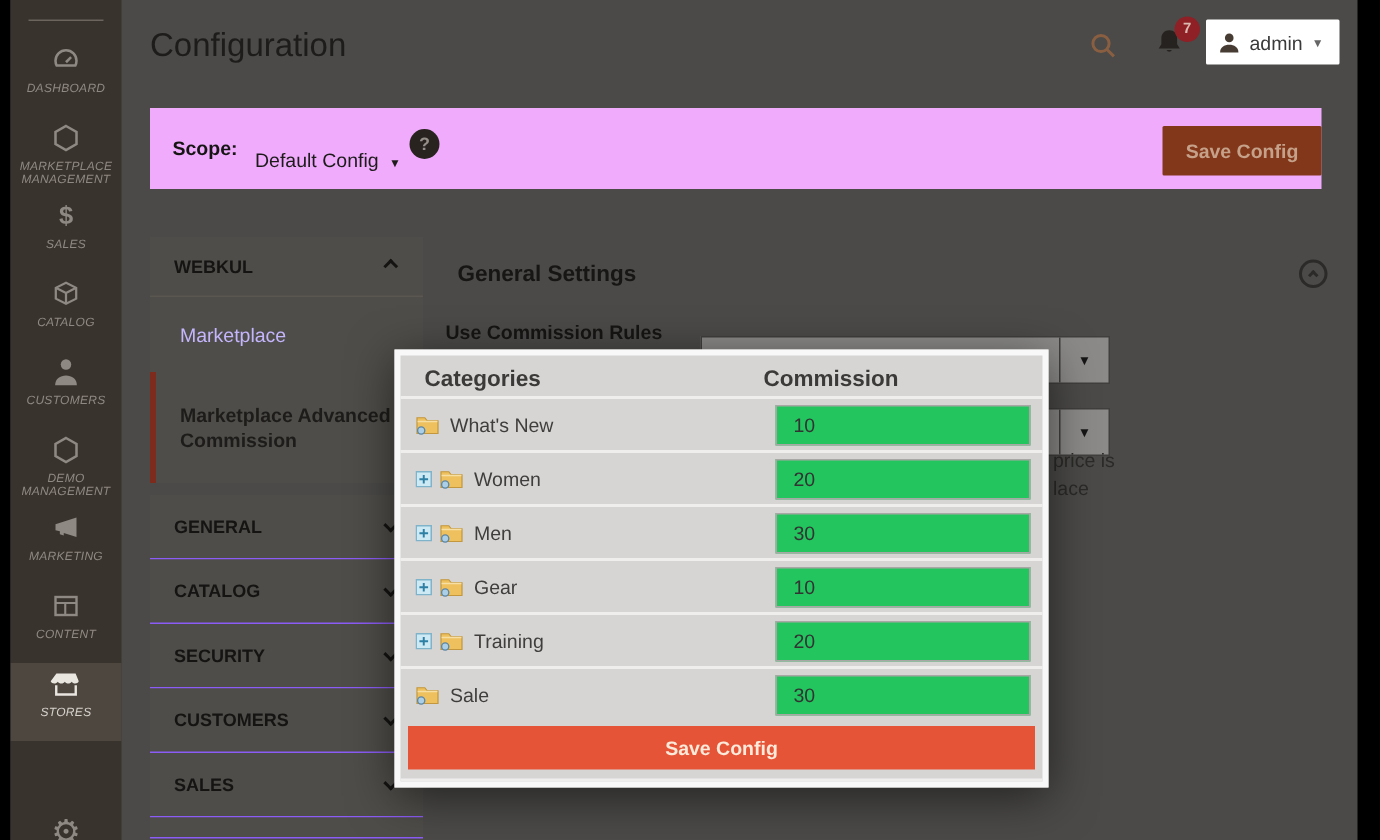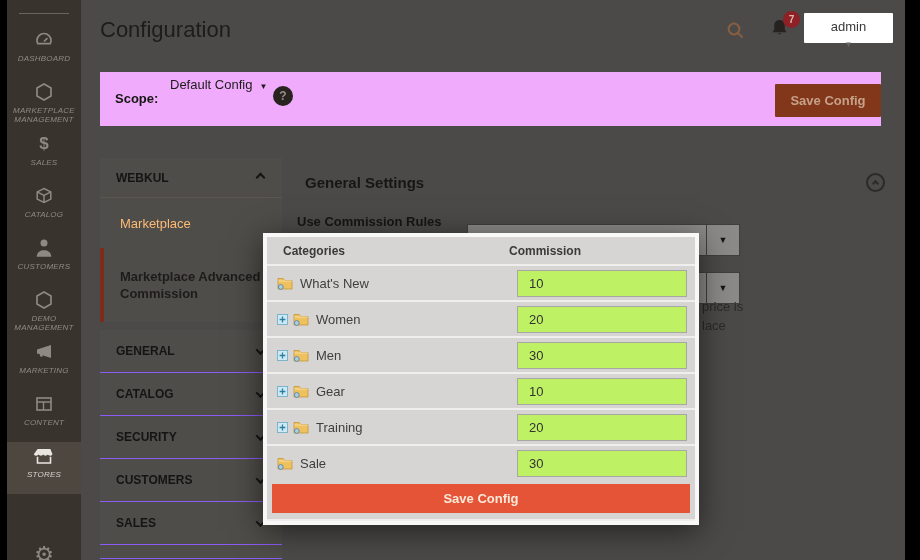--- a/index.html
+++ b/index.html
@@ -18,37 +18,37 @@
   .sb-item.active{background:#4e4740;color:#e9e5df;}
   .sb-item.active .sb-label{color:#d6d2cc;}
   .sb-item .dollar{font-size:17px;font-weight:bold;line-height:18px;}
   #sb-gear{position:absolute;left:0;bottom:-8px;width:74px;text-align:center;color:#8f8983;font-size:22px;cursor:pointer;}
 
   
   #page-title{position:absolute;left:93px;top:17px;font-size:22px;color:#1d1c1b;}
   #search-btn{position:absolute;left:719px;top:21px;cursor:pointer;}
   #bell-btn{position:absolute;left:762px;top:18px;cursor:pointer;}
   #bell-badge{position:absolute;left:776px;top:11px;width:17px;height:17px;border-radius:50%;background:#8e2026;color:#dbb9b0;font-size:10px;font-weight:bold;display:flex;align-items:center;justify-content:center;}
-  #admin-box{position:absolute;left:797px;top:13px;width:89px;height:30px;background:#ffffff;display:flex;align-items:center;gap:6px;padding:0 8px;cursor:pointer;border-radius:1px;flex-direction:column;}
+  #admin-box{position:absolute;left:797px;top:13px;width:89px;height:30px;background:#ffffff;display:flex;align-items:center;gap:6px;padding:0 8px;cursor:pointer;border-radius:1px;}
   #admin-box .admin-name{font-size:13px;color:#3a3a3a;}
   #admin-box .caret{font-size:8px;color:#666;}
 
   
   #scope-bar{position:absolute;left:93px;top:72px;width:781px;height:54px;background:#f0abfc;}
   #scope-label{position:absolute;left:15px;top:19px;font-size:13px;font-weight:bold;color:#161514;}
-  #scope-select{position:absolute;left:70px;top:5px;font-size:13px;color:#1d1c1b;cursor:pointer;}
+  #scope-select{position:absolute;left:70px;top:27px;font-size:13px;color:#1d1c1b;cursor:pointer;}
   #scope-select .caret{font-size:8px;color:#1d1c1b;margin-left:7px;}
   #scope-help{position:absolute;left:173px;top:14px;width:20px;height:20px;border-radius:50%;background:#28231f;color:#958e88;font-size:12px;font-weight:bold;text-align:center;line-height:20px;cursor:pointer;}
   #save-config-top{position:absolute;right:0px;top:12px;width:106px;height:33px;background:#82371a;border:none;color:#c6a18a;font-size:13px;font-weight:bold;cursor:pointer;border-radius:1px;}
 
   
   #webkul-panel{position:absolute;left:93px;top:158px;width:182px;background:#4f4d49;}
   .nav-head{position:relative;height:40px;display:flex;align-items:center;padding:0 16px;font-size:12px;font-weight:bold;color:#151413;cursor:pointer;border-bottom:1px solid #5a5751;}
   .nav-head .chev{position:absolute;right:18px;}
-  .nav-sub{position:relative;display:flex;align-items:center;padding:0 16px 0 20px;font-size:13px;color:#fdba74;cursor:pointer;}
+  .nav-sub{position:relative;display:flex;align-items:center;padding:0 16px 0 20px;font-size:13px;color:#c4b5fd;cursor:pointer;}
   .nav-sub.plain{height:50px;}
   .nav-sub.active{height:74px;font-weight:600;color:#1e1c1a;line-height:17px;}
   .nav-sub.active .redbar{position:absolute;left:0;top:0;width:4px;height:100%;background:#7c2b1c;}
   #nav-sections{position:absolute;left:93px;top:330px;width:182px;}
   .nav-section{position:relative;height:43px;background:#4f4d49;display:flex;align-items:center;padding:0 16px;font-size:12px;font-weight:bold;color:#151413;border-bottom:1px solid #8b5cf6;cursor:pointer;}
   .nav-section .chev{position:absolute;right:18px;}
   .nav-section.stub{height:14px;}
 
   .chev{display:inline-block;width:7px;height:7px;border-right:2px solid currentColor;border-bottom:2px solid currentColor;}
   .chev.down{transform:rotate(45deg) translate(-1px,-1px);}
@@ -61,29 +61,29 @@
   #field-label{position:absolute;left:290px;top:214px;width:158px;font-size:13px;font-weight:bold;color:#161514;}
   .dim-select{position:absolute;left:460px;width:273px;height:32px;background:#8b8a88;border:1px solid #403f3d;cursor:pointer;}
   #dim-select-1{top:224px;}
   #dim-select-2{top:272px;}
   .dim-select .sel-caret{position:absolute;right:0;top:0;width:33px;height:100%;border-left:1px solid #403f3d;display:flex;align-items:center;justify-content:center;color:#151515;font-size:9px;}
   #field-note{position:absolute;left:695px;top:297px;font-size:13px;color:#2b2a28;line-height:19px;}
 
   
   #modal{position:absolute;left:256px;top:233px;width:436px;height:292px;background:#d6d5d4;border:4px solid #f8f8f8;box-shadow:0 6px 30px rgba(0,0,0,.55);z-index:10;}
   #modal-header{position:relative;height:27px;}
-  .mcol{position:absolute;top:7px;font-size:12px;font-weight:bold;color:#3b3a38;}
+  .mcol{position:absolute;top:7px;font-size:15px;font-weight:bold;color:#3b3a38;}
   #mcol-cat{left:16px;}
   #mcol-com{left:242px;}
   .mrow{position:relative;height:36px;border-top:2px solid #efeeed;display:flex;align-items:center;}
   .mrow .plus-icon{margin-left:10px;}
   .mrow .folder-icon{margin-left:10px;}
   .mrow.exp .folder-icon{margin-left:5px;}
   .mrow .cat-name{font-size:13px;color:#403e3c;margin-left:7px;}
-  .mrow input{position:absolute;right:8px;top:4px;width:170px;height:27px;background:#bef264;border:1px solid #a9a7a5;font-size:13px;color:#333;padding:0 0 0 11px;}
+  .mrow input{position:absolute;right:8px;top:4px;width:170px;height:27px;background:#22c55e;border:1px solid #a9a7a5;font-size:13px;color:#333;padding:0 0 0 11px;}
   #modal-save{display:block;margin:4px 5px 0 5px;width:418px;height:29px;background:#e65438;border:none;color:#fbe9da;font-size:13px;font-weight:bold;cursor:pointer;}
   #modal-footline{margin:6px 0 0 0;height:2px;background:#efeeed;}
 
   svg{display:block;}
 </style>
 </head>
 <body>
 
 <div id="stage">
   <div id="app">

